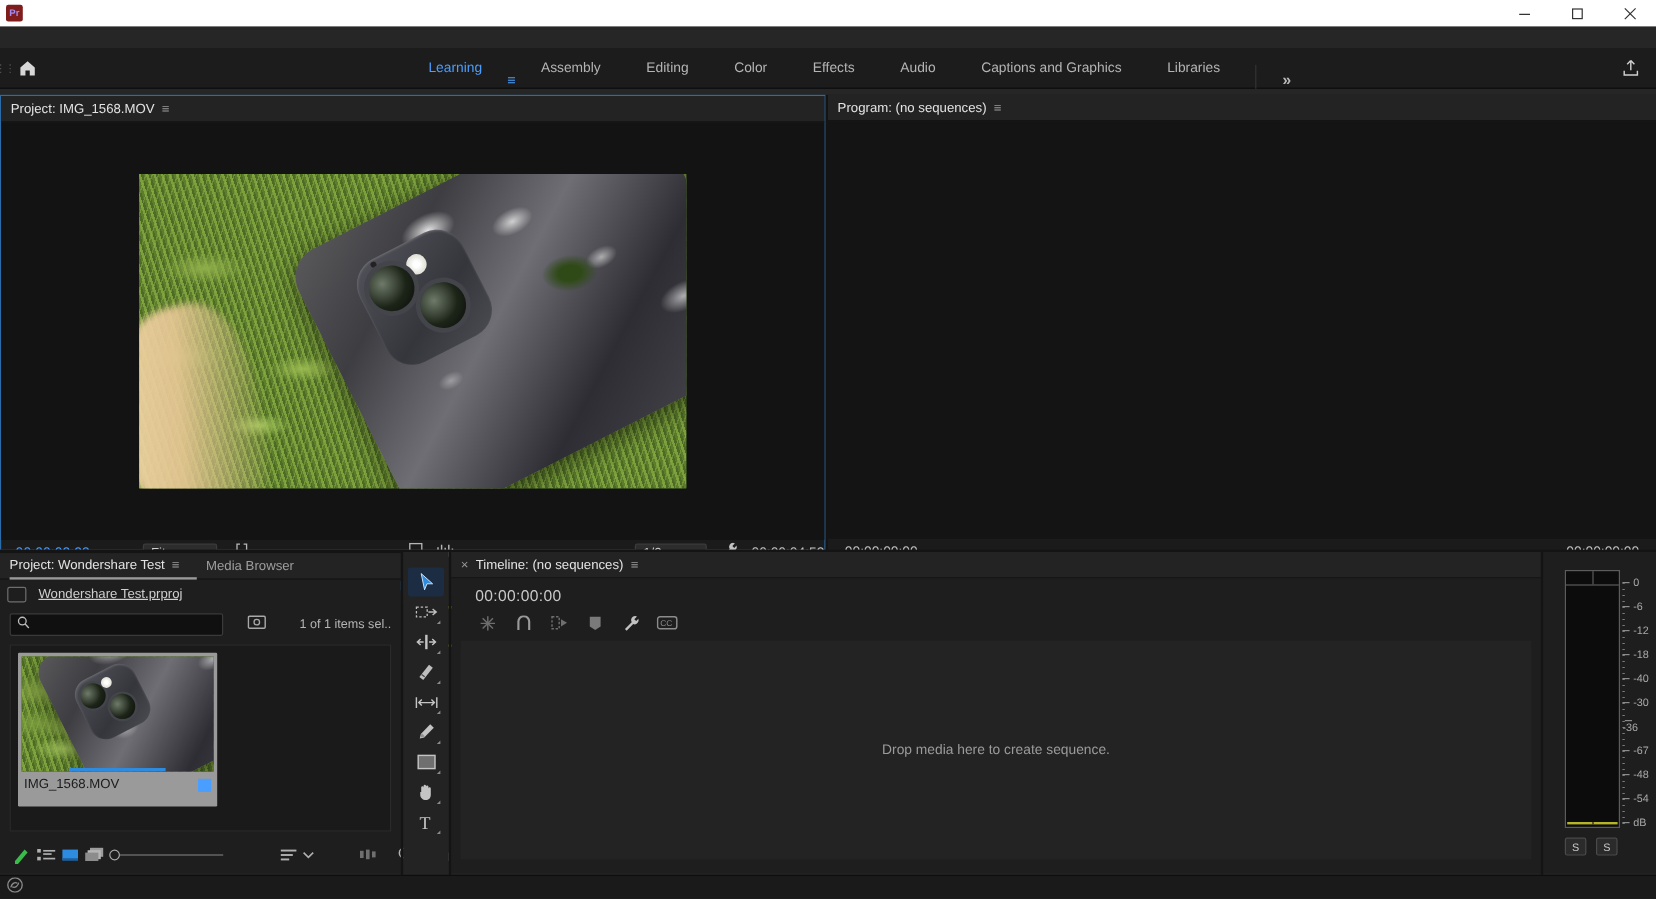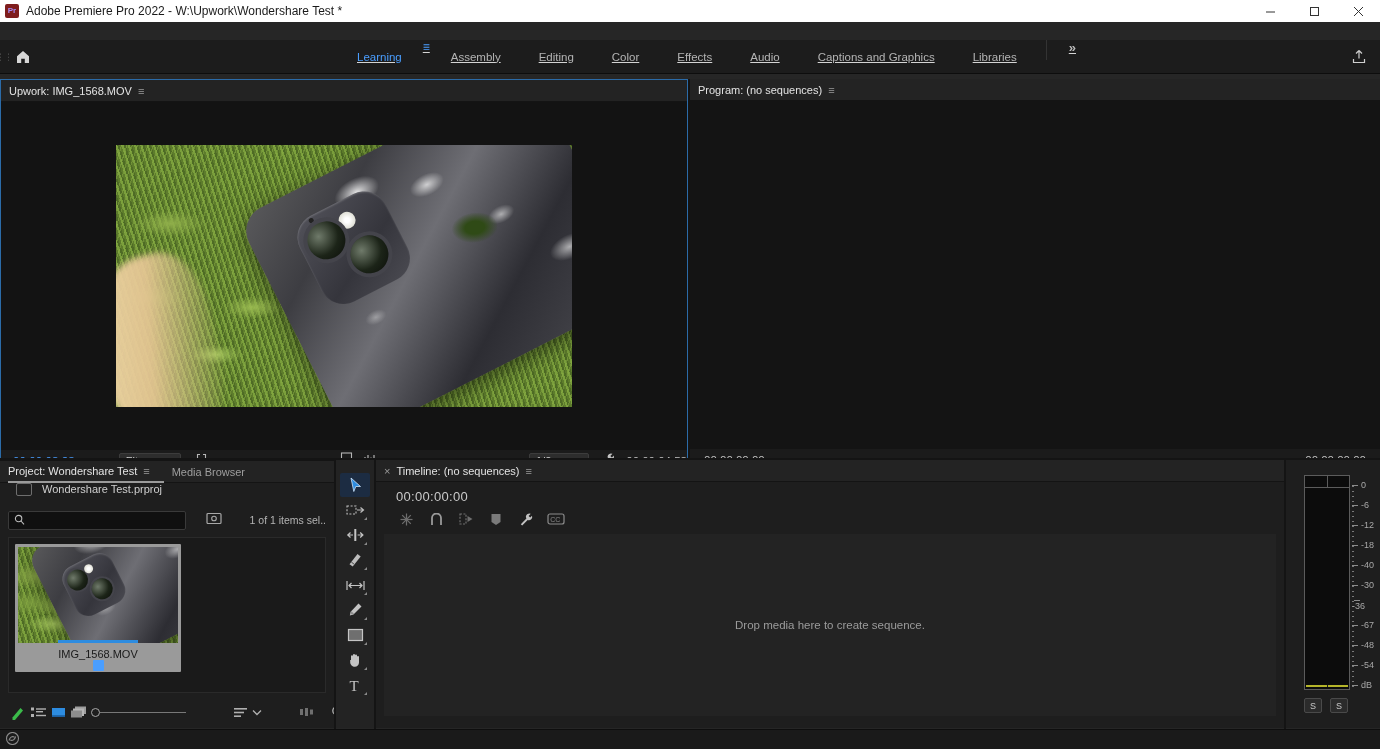--- a/index.html
+++ b/index.html
@@ -41,21 +41,21 @@
   .menu-item u { text-decoration: underline; }
 
   
   .wsbar {
     position: absolute; left: 0; top: 40px; width: 1380px; height: 34px;
     background: #1c1c1c; display: flex; align-items: center;
     border-bottom: 1px solid #0d0d0d;
   }
   .ws-grip { width: 8px; height: 34px; display:flex; align-items:center; justify-content:center; color:#555; font-size:9px; letter-spacing:-1px;}
   .ws-home { width: 30px; display: flex; align-items: center; justify-content: center; }
-  .ws-tabs { display: flex; align-items: flex-start; margin-left: 300px; text-decoration: underline; }
+  .ws-tabs { display: flex; align-items: flex-end; margin-left: 300px; }
   .ws-tab {
     font-size: 11.5px; color: #b4b4b4; padding: 0 19px; line-height: 34px; white-space: nowrap;
   }
   .ws-tab.active { color: #4a9eff; }
   .ws-ham { color: #4a9eff; font-size: 12px; padding: 0 2px; }
   .ws-sep { width: 1px; height: 20px; background: #333; margin: 0 10px; }
   .ws-more { font-size: 13px; color: #bbb; padding: 0 12px; font-weight: bold; }
   .ws-export { position: absolute; right: 12px; top: 8px; }
 
   
@@ -219,21 +219,21 @@
     position: absolute; left: 0; top: 424px; width: 690px; height: 34px;
     background: #232323; display: flex; align-items: center; justify-content: center;
     border-top: 1px solid #161616;
   }
 
   
   #project-panel { left: 0; top: 460px; width: 334px; height: 268px; background: #1e1e1e; border-top: 1px solid #141414; }
   .ptab.underline { border-bottom: 2px solid #9a9a9a; height: 22px; }
   .proj-crumb {
     position: absolute; left: 0; top: 22px; width: 334px; height: 24px;
-    display: flex; align-items: flex-start; padding-left: 16px; font-size: 11px; color: #cfcfcf;
+    display: flex; align-items: center; padding-left: 6px; font-size: 11px; color: #cfcfcf; text-decoration: underline;
   }
   .crumb-icon {
     width: 16px; height: 13px; border: 1px solid #6e6e6e; border-radius: 2px;
     margin-right: 10px; position: relative;
   }
   .proj-searchrow {
     position: absolute; left: 0; top: 46px; width: 334px; height: 26px;
     display: flex; align-items: center; padding: 0 8px;
   }
   .search-box {
@@ -252,21 +252,21 @@
   .thumb-card {
     position: absolute; left: 6px; top: 6px; width: 166px; height: 128px;
     background: #9a9a9a; border-radius: 1px; padding: 3px;
   }
   .thumb-img {
     width: 160px; height: 96px; position: relative; overflow: hidden; background: #4e6b25;
   }
   .thumb-bar { position: absolute; left: 40px; bottom: 0; width: 80px; height: 3px; background: #2d8ce0; }
   .thumb-label {
     display: flex; align-items: center; justify-content: space-between;
-    font-size: 11px; color: #1a1a1a; padding: 5px 2px 0 2px; flex-direction: column;
+    font-size: 11px; color: #1a1a1a; padding: 5px 2px 0 2px;
   }
   .thumb-chip { width: 11px; height: 11px; background: #4a9eff; border-radius: 1px; }
   .proj-bottombar {
     position: absolute; left: 0; top: 236px; width: 334px; height: 30px;
     display: flex; align-items: center; padding: 0 10px; gap: 3px;
   }
   .pb-btn { width: 24px; height: 22px; display: flex; align-items: center; justify-content: center; color: #b0b0b0; }
   .slider-track { width: 86px; height: 1px; background: #787878; }
   .slider-knob { width: 9px; height: 9px; border-radius: 50%; border: 1.5px solid #a8a8a8; }
 
@@ -333,21 +333,20 @@
   .divider-v { position: absolute; background: #141414; width: 2px; }
   .divider-h { position: absolute; background: #141414; height: 2px; }
 </style>
 </head>
 <body>
 
 <div class="app">
 
   <div class="titlebar">
     <div class="pr-logo">Pr</div>
-    <div class="title-text">Adobe Premiere Pro 2022 - W:\Upwork\Wondershare Test *</div>
     <div class="winbtns">
       <div class="winbtn">
         <svg width="11" height="11" viewBox="0 0 11 11">
             <line x1="1" y1="6" x2="10" y2="6" stroke="#333" stroke-width="1"></line>
           </svg>
       </div>
       <div class="winbtn">
         <svg width="11" height="11" viewBox="0 0 11 11">
             <rect x="1.5" y="1.5" width="8" height="8" fill="none" stroke="#333" stroke-width="1"></rect>
           </svg>
@@ -386,21 +385,21 @@
       <svg width="18" height="18" viewBox="0 0 18 18">
         <path d="M9 2.5v8M9 2.5l-3 3M9 2.5l3 3" stroke="#cfcfcf" stroke-width="1.2" fill="none"></path>
         <path d="M3.5 11v3.5h11V11" stroke="#cfcfcf" stroke-width="1.2" fill="none"></path>
       </svg>
     </div>
   </div>
 
   <div class="panel" id="source-panel">
     <div class="panel-tabbar">
       <div class="ptab sel">
-        <span>Upwork: IMG_1568.MOV</span>
+        <span>Project: IMG_1568.MOV</span>
         <span class="ham">≡</span>
       </div>
     </div>
 
     <div class="mon-video-area">
       <div class="video-frame">
         <div class="grass"></div>
         <div class="finger"></div>
         <div class="phone">
           <div class="phone-leaf"></div>

